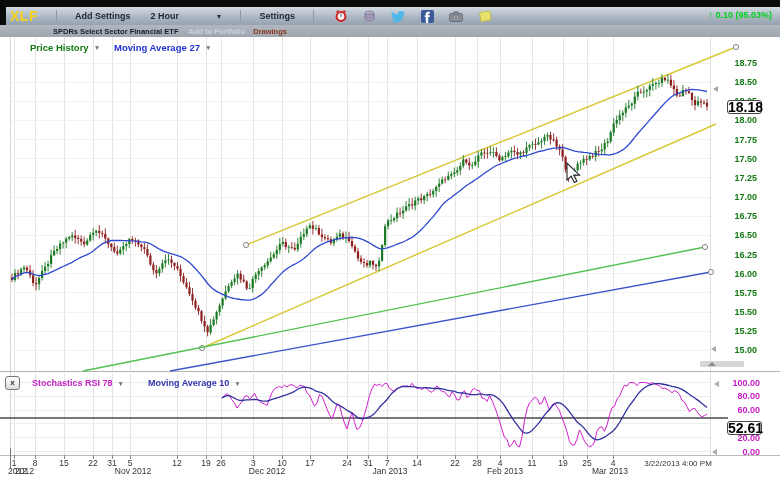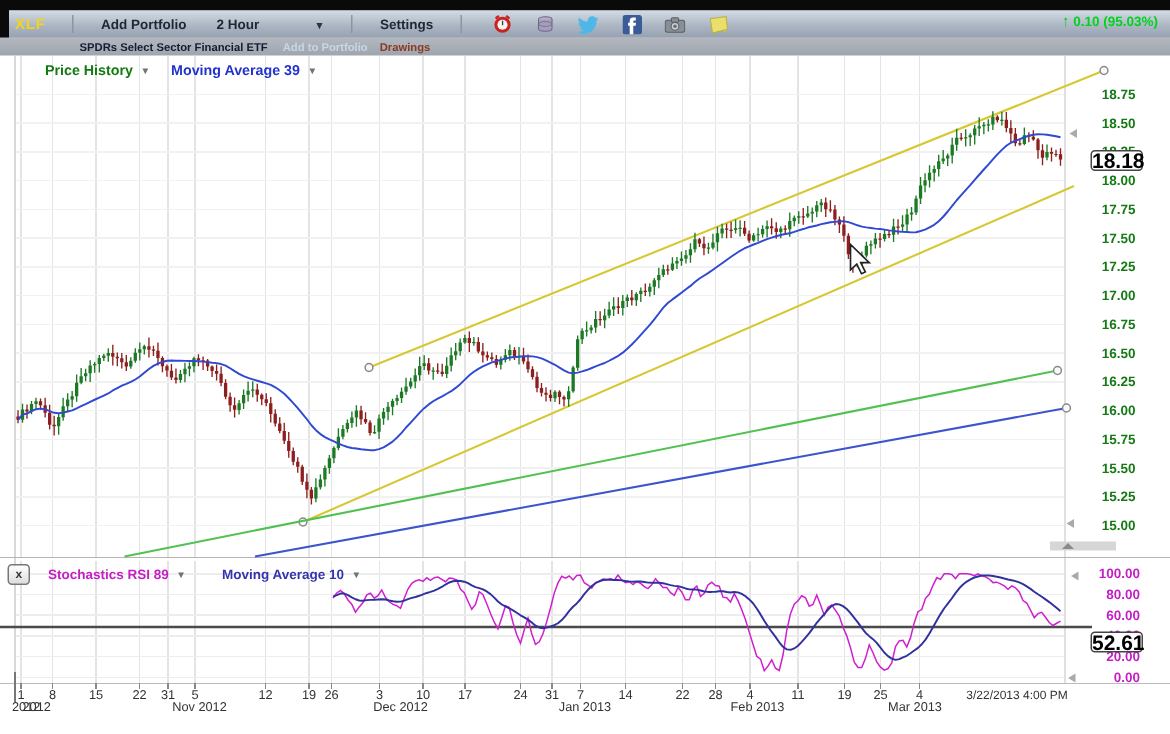--- a/index.html
+++ b/index.html
@@ -6,21 +6,21 @@
   .screen{position:relative;width:780px;height:489px;overflow:hidden;background:#fff;
           font-family:"Liberation Sans",sans-serif;}
   .top-strip{position:absolute;left:0;top:0;width:780px;height:7px;background:#0a0a0a;}
   .left-notch{position:absolute;left:0;top:0;width:6px;height:30px;background:#0a0a0a;}
 
   
   .toolbar{position:absolute;left:0;top:7px;width:780px;height:18px;
            background:linear-gradient(#d3dbe4,#aab4c1 60%,#97a2b1);
            border-bottom:1px solid #85909f;display:flex;align-items:center;
            font-size:9px;font-weight:bold;color:#1d2735;}
-  .tb-sym{color:#f2d41c;font-size:10px;margin:0 10px 0 10px;letter-spacing:.5px;}
+  .tb-sym{color:#f2d41c;font-size:14px;margin:0 10px 0 10px;letter-spacing:.5px;}
   .tb-sep{width:1px;height:12px;background:#8b96a4;margin:0 8px;}
   .tb-item{margin:0 10px;cursor:default;white-space:nowrap;}
   .dd-arrow{display:inline-block;margin-left:34px;font-size:7px;color:#2a3442;}
   .tb-icons{display:flex;align-items:center;gap:15px;margin-left:12px;}
   .tb-icons svg{display:block;}
   .tb-change{position:absolute;right:8px;top:2px;color:#00d21e;font-size:9px;font-weight:bold;}
   .tb-change .arrow{font-size:10px;}
 
   
   .symbolbar{position:absolute;left:0;top:25px;width:780px;height:12px;
@@ -56,21 +56,21 @@
 </head>
 <body>
 
 <div class="screen">
 
   <div class="top-strip"></div>
 
   <div class="toolbar">
     <span class="tb-sym">XLF</span>
     <span class="tb-sep"></span>
-    <span class="tb-item">Add Portfolio</span>
+    <span class="tb-item">Add Settings</span>
     <span class="tb-item">
       <span>2 Hour</span>
       <span class="dd-arrow">▼</span>
     </span>
     <span class="tb-sep"></span>
     <span class="tb-item">Settings</span>
     <span class="tb-sep"></span>
     <span class="tb-icons">
       <span>
           <svg width="14" height="14" viewBox="0 0 14 14">
@@ -120,27 +120,27 @@
 
   <div class="symbolbar">
     <span class="sb-name">SPDRs Select Sector Financial ETF</span>
     <span class="sb-add">Add to Portfolio</span>
     <span class="sb-draw">Drawings</span>
   </div>
 
   <div class="pricehdr">
     <span class="ph-price">Price History</span>
     <span class="hdr-dd">▼</span>
-    <span class="ph-ma">Moving Average 39</span>
+    <span class="ph-ma">Moving Average 27</span>
     <span class="hdr-dd">▼</span>
   </div>
 
   <div class="stochhdr">
     <span class="close-btn">x</span>
-    <span class="sh-stoch">Stochastics RSI 89</span>
+    <span class="sh-stoch">Stochastics RSI 78</span>
     <span class="hdr-dd">▼</span>
     <span class="sh-ma">Moving Average 10</span>
     <span class="hdr-dd">▼</span>
   </div>
 
   <svg class="chart" id="chart-svg" width="780" height="489">
       <line x1="14" y1="37" x2="14" y2="371" stroke="#e4e4e4" stroke-width="1" shape-rendering="crispEdges"></line>
       <line x1="14" y1="374" x2="14" y2="455" stroke="#e4e4e4" stroke-width="1" shape-rendering="crispEdges"></line>
       <line x1="35" y1="37" x2="35" y2="371" stroke="#e4e4e4" stroke-width="1" shape-rendering="crispEdges"></line>
       <line x1="35" y1="374" x2="35" y2="455" stroke="#e4e4e4" stroke-width="1" shape-rendering="crispEdges"></line>

